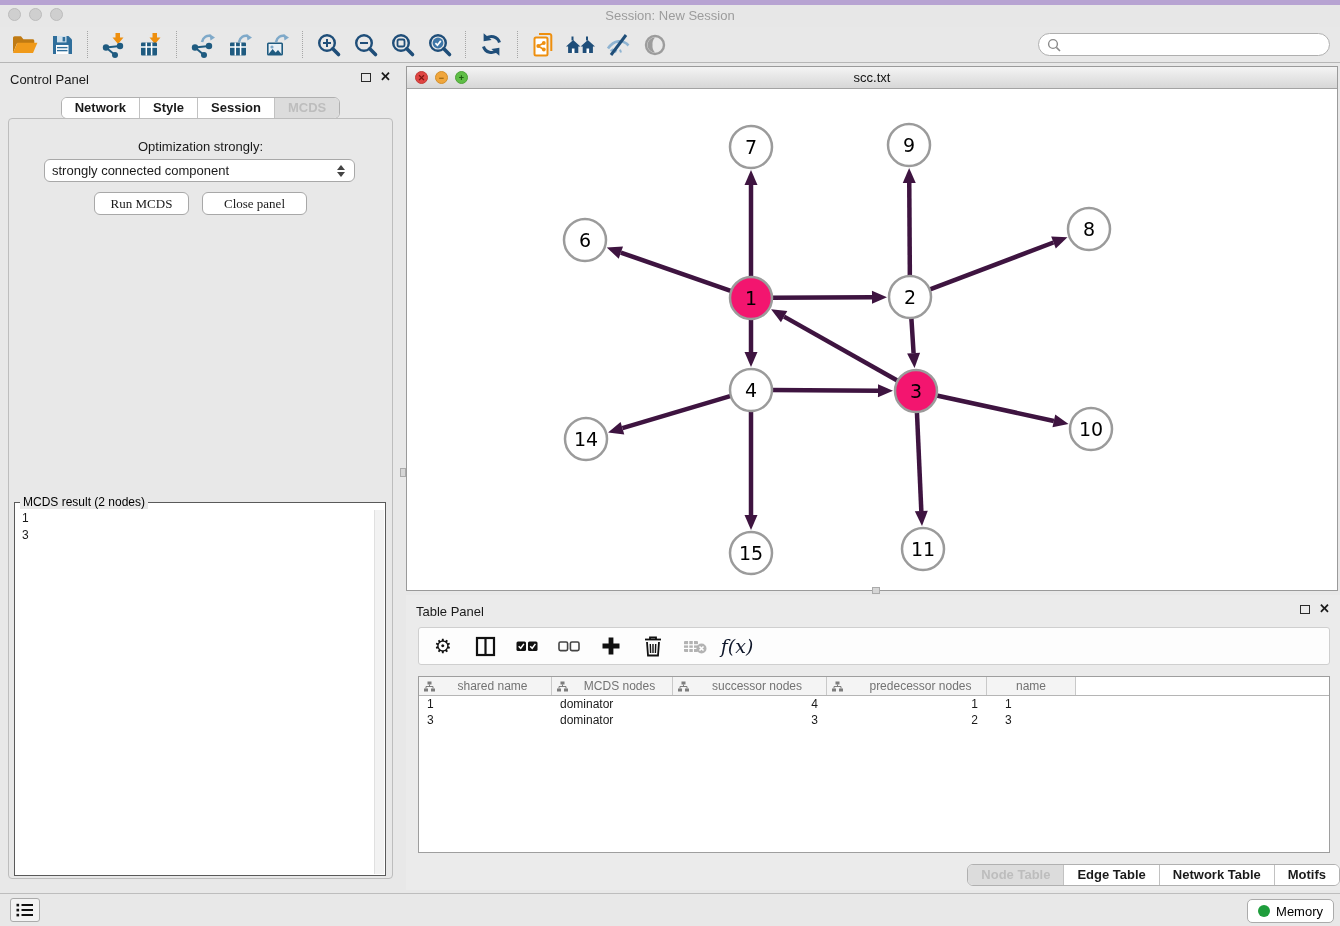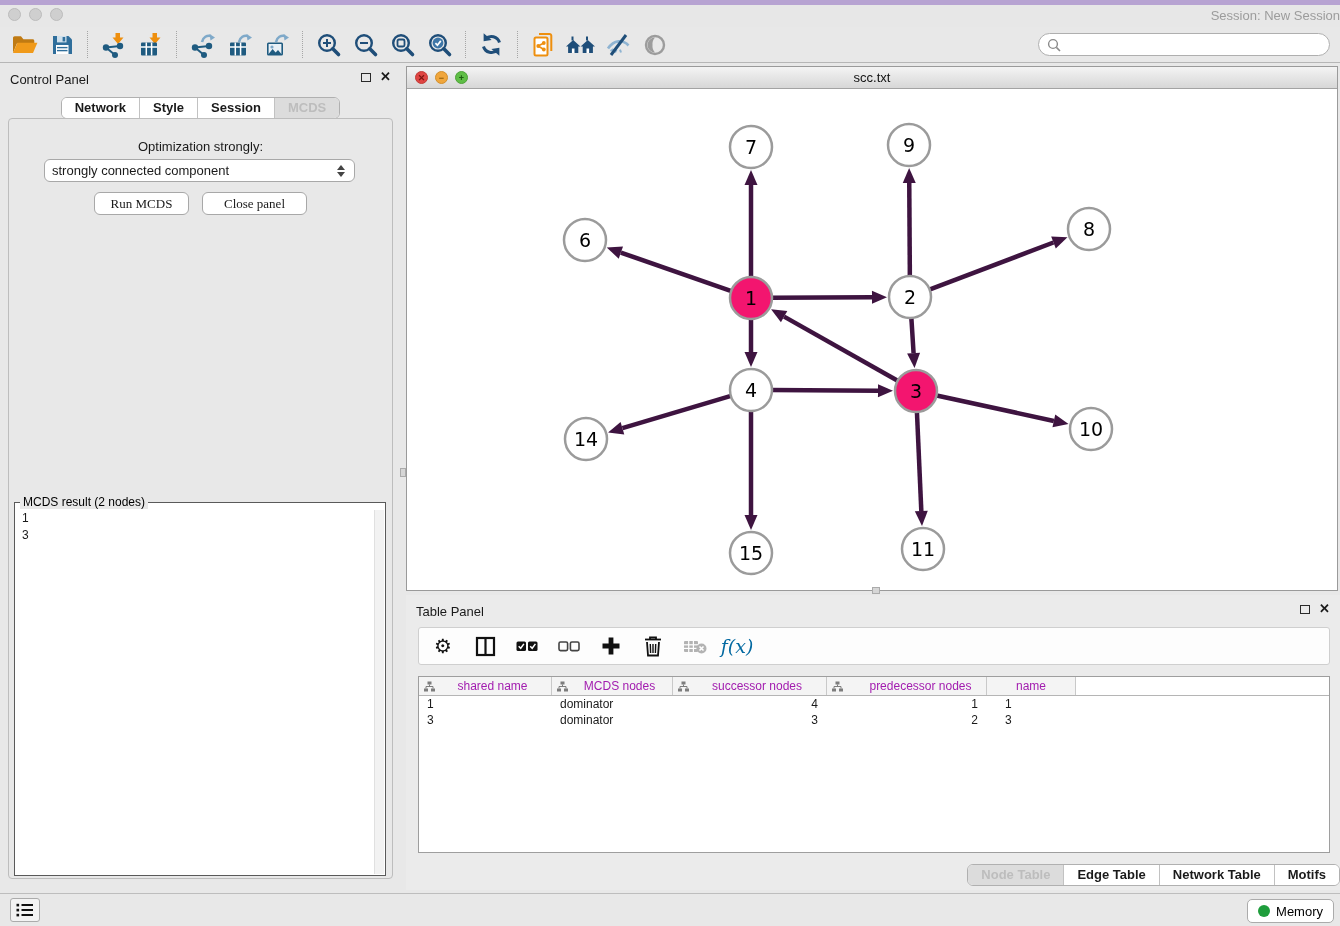--- a/index.html
+++ b/index.html
@@ -4,21 +4,21 @@
 <style>
   * { box-sizing: border-box; margin: 0; padding: 0; }
   html,body { width:1340px; height:926px; overflow:hidden; }
   body { font-family:"Liberation Sans", sans-serif; background:#e8e8e8; color:#1a1a1a; position:relative; font-size:13px; }
 
   
   .top-strip { position:absolute; left:0; top:0; right:0; height:5px; background:#b7a3d2; }
   .titlebar { position:absolute; left:0; top:5px; right:0; height:22px; background:#e7e7e7; }
   .traffic { position:absolute; top:3px; left:8px; display:flex; gap:8px; }
   .traffic .dot { width:13px; height:13px; border-radius:50%; background:#cfcfcf; border:1px solid #bcbcbc; }
-  .win-title { position:absolute; left:0; right:0; top:3px; text-align:right; color:#9c9c9c; font-size:13px; }
+  .win-title { position:absolute; left:0; right:0; top:3px; text-align:center; color:#9c9c9c; font-size:13px; }
 
   
   .toolbar { position:absolute; left:0; top:27px; right:0; height:36px; background:#e8e8e8; border-bottom:1px solid #b6b6b6; display:flex; align-items:center; padding:0 6px; }
   .tbtn { width:37px; height:31px; display:flex; align-items:center; justify-content:center; background:none; border:none; cursor:pointer; }
   .sep { height:27px; border-left:1px dotted #a6a6a6; margin:0 7px; }
   .searchbox { position:absolute; right:10px; top:6px; width:292px; height:23px; background:#fff; border:1px solid #afafaf; border-radius:12px; display:flex; align-items:center; padding:0 8px; }
   .searchbox input { border:none; outline:none; flex:1; font-size:13px; background:transparent; margin-left:5px; }
 
   
   .control-panel { position:absolute; left:0; top:63px; width:401px; height:830px; background:#e8e8e8; }
@@ -60,27 +60,27 @@
   .tl-grn   { left:48px; background:#5fbe46; border:1px solid #4ea238; color:#1c5e10; }
   .net-canvas { position:absolute; left:0; top:22px; right:0; bottom:0; background:#fff; }
   .net-canvas svg { position:absolute; left:0; top:0; }
   .splitter-h { position:absolute; left:50%; bottom:-4px; width:8px; height:7px; background:#d6d6d6; border:1px solid #ababab; }
   .splitter-v { position:absolute; left:400px; top:468px; width:6px; height:9px; background:#d6d6d6; border:1px solid #ababab; }
 
   
   .table-panel { position:absolute; left:406px; top:595px; width:934px; height:295px; background:#ebebeb; }
   .tp-toolbar { position:absolute; left:12px; right:10px; top:32px; height:38px; background:#fdfdfd; border:1px solid #cfcfcf; border-radius:3px; display:flex; align-items:center; padding:0 10px; gap:14px; }
   .tp-btn { width:28px; height:28px; display:flex; align-items:center; justify-content:center; background:none; border:none; cursor:pointer; }
-  .fx-label { font-family:"DejaVu Serif", serif; font-style:italic; font-size:19px; color:#0369a1; }
+  .fx-label { font-family:"DejaVu Serif", serif; font-style:italic; font-size:19px; color:#0f172a; }
   .gear-glyph { font-family:"DejaVu Sans", sans-serif; font-size:20px; color:#111; line-height:20px; }
 
   .datatable { position:absolute; left:12px; right:10px; top:81px; height:177px; background:#fff; border:1px solid #9e9e9e; overflow:hidden; }
   .thead { display:flex; height:19px; border-bottom:1px solid #b5b5b5; }
   .th { background:#f4f4f4; border-right:1px solid #c9c9c9; font-size:12px; display:flex; align-items:center; padding:0 5px; gap:4px; }
-  .th .th-label { flex:1; text-align:center; color:#a21caf; }
+  .th .th-label { flex:1; text-align:center; color:#737373; }
   .trow { display:flex; height:16px; font-size:12px; }
   .td { overflow:hidden; white-space:nowrap; }
 
   .tp-tabs { position:absolute; left:0; right:0; top:269px; text-align:right; }
   .tp-tabs .tab { font-weight:600; }
 
   
   .statusbar { position:absolute; left:0; bottom:0; right:0; height:33px; background:#e8e8e8; border-top:1px solid #bdbdbd; }
   .list-btn { position:absolute; left:10px; top:4px; width:30px; height:24px; background:#f3f3f3; border:1px solid #ababab; border-radius:3px; display:flex; align-items:center; justify-content:center; cursor:pointer; }
   .memory-btn { position:absolute; right:6px; top:5px; height:24px; background:#fff; border:1px solid #ababab; border-radius:5px; display:flex; align-items:center; gap:6px; padding:0 10px; font-size:13px; cursor:pointer; }

